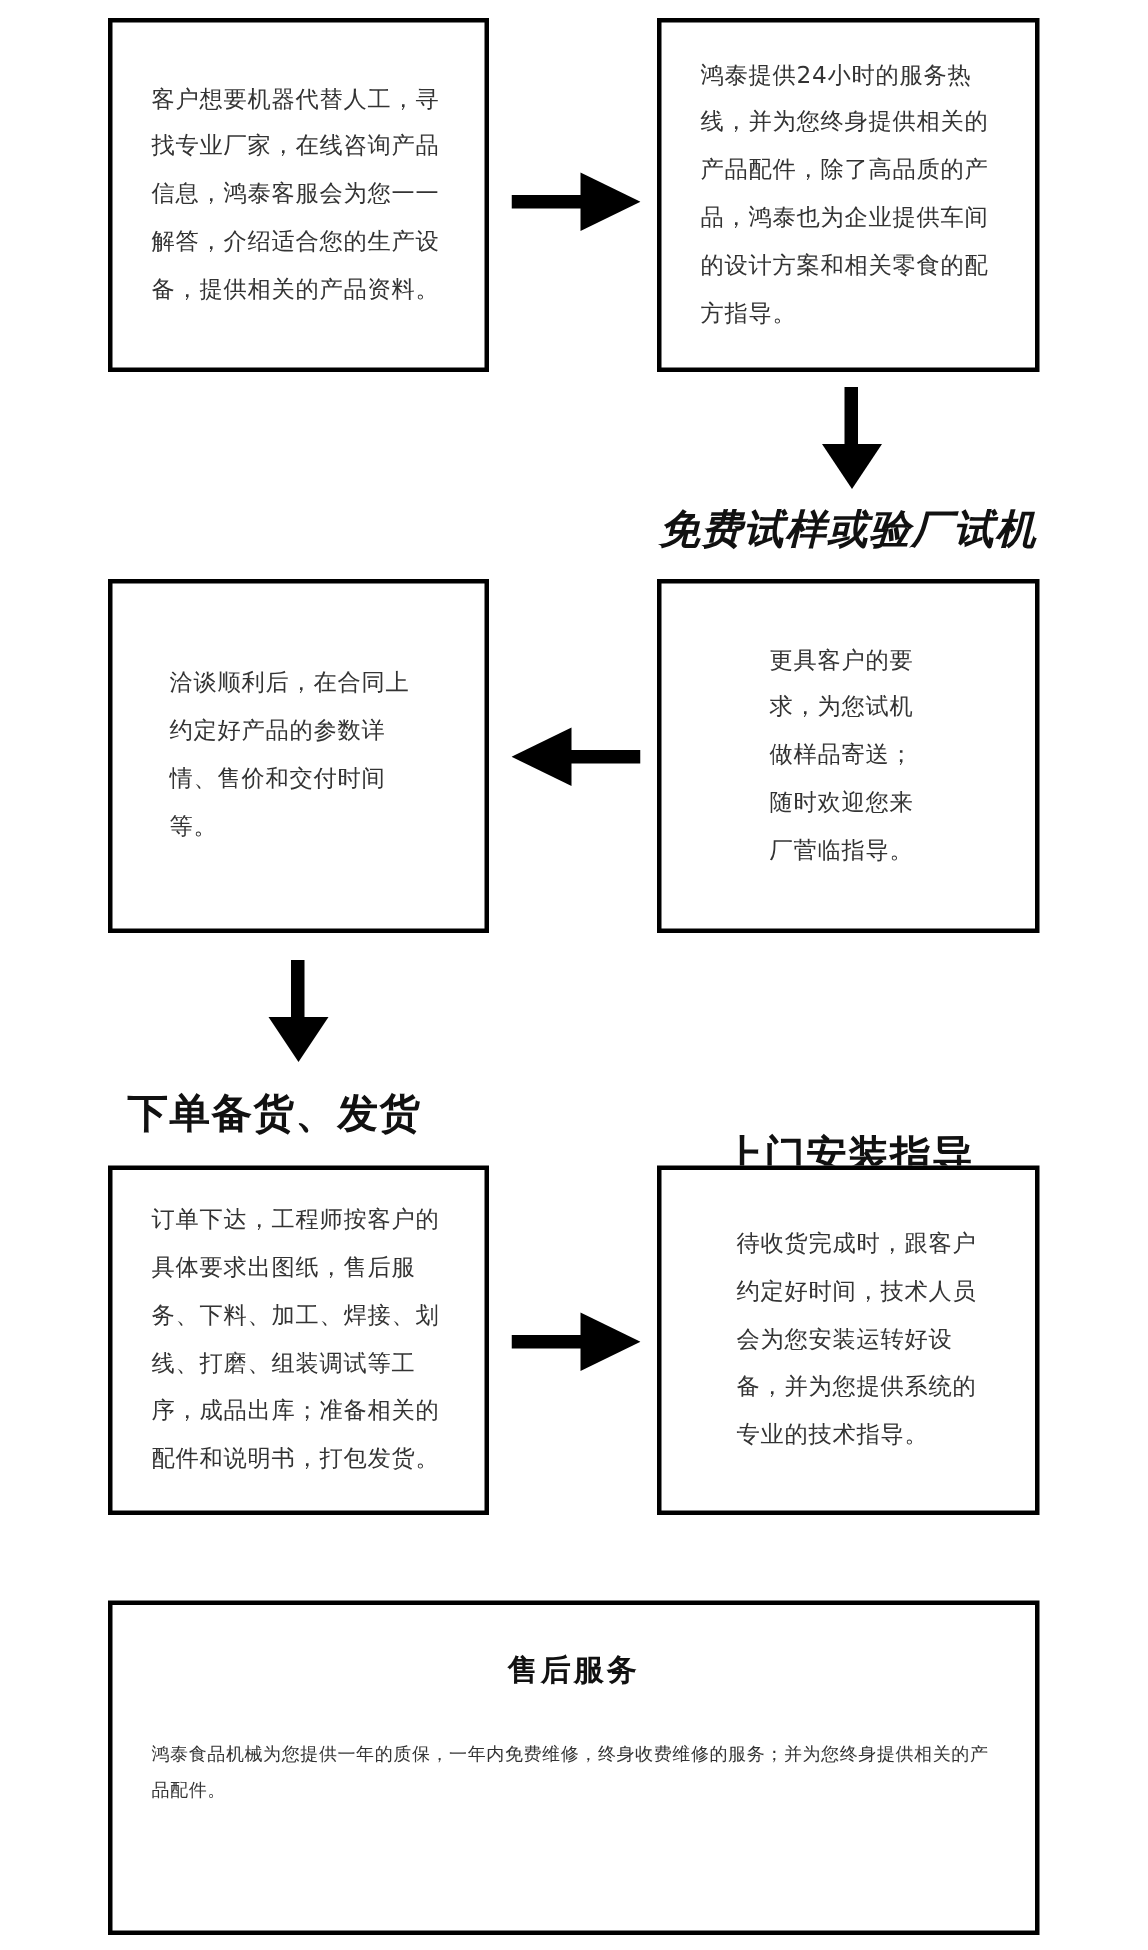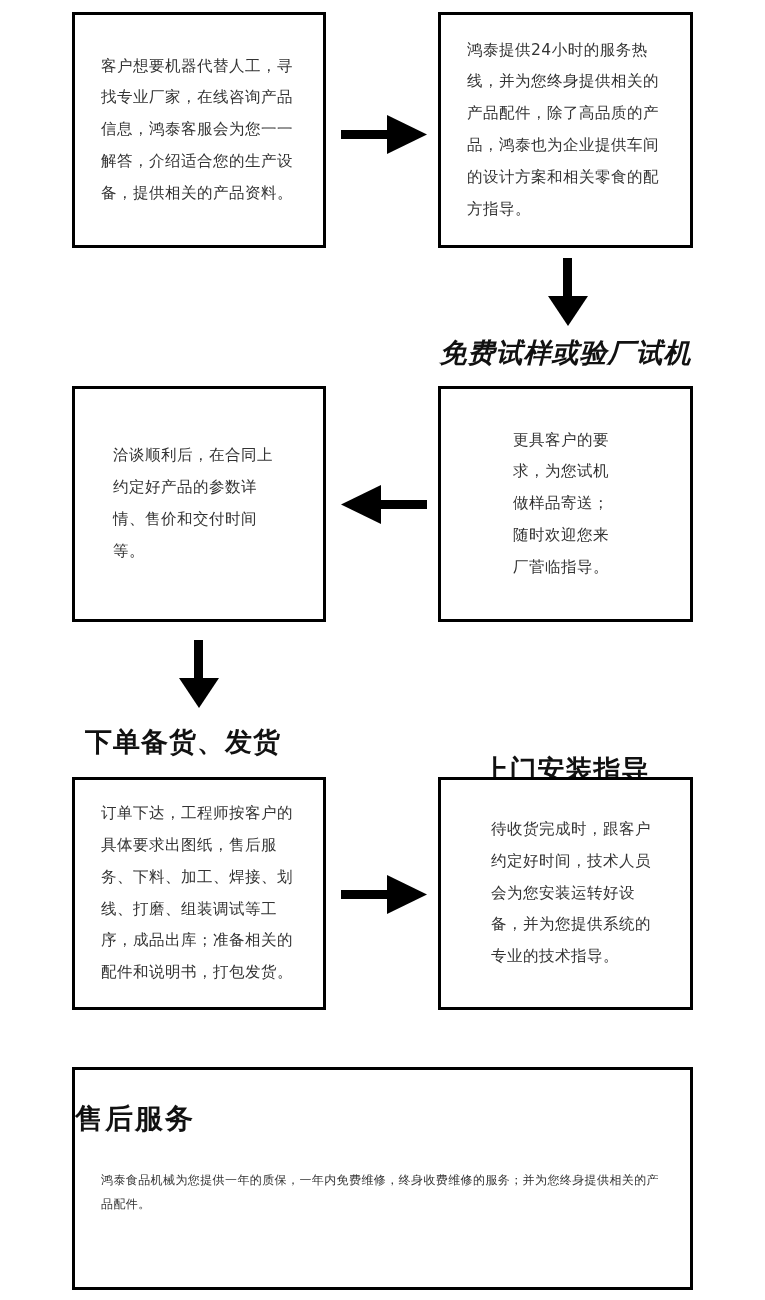--- a/index.html
+++ b/index.html
@@ -61,23 +61,24 @@
   .arrow svg { display: block; }
 
   
   .panel {
     position: absolute;
     box-sizing: border-box;
     border: 3px solid #000000;
     background: #ffffff;
   }
   .panel-title {
-    font-size: 28px;
+    font-size: 20px;
     font-weight: bold;
     letter-spacing: 2px;
+    text-align: center;
     color: #111111;
     margin-top: 30px;
   }
   .panel-body {
     font-size: 12px;
     line-height: 2.0;
     letter-spacing: 0.4px;
     color: #333333;
     padding: 30px 26px 0 26px;
     text-align: left;

